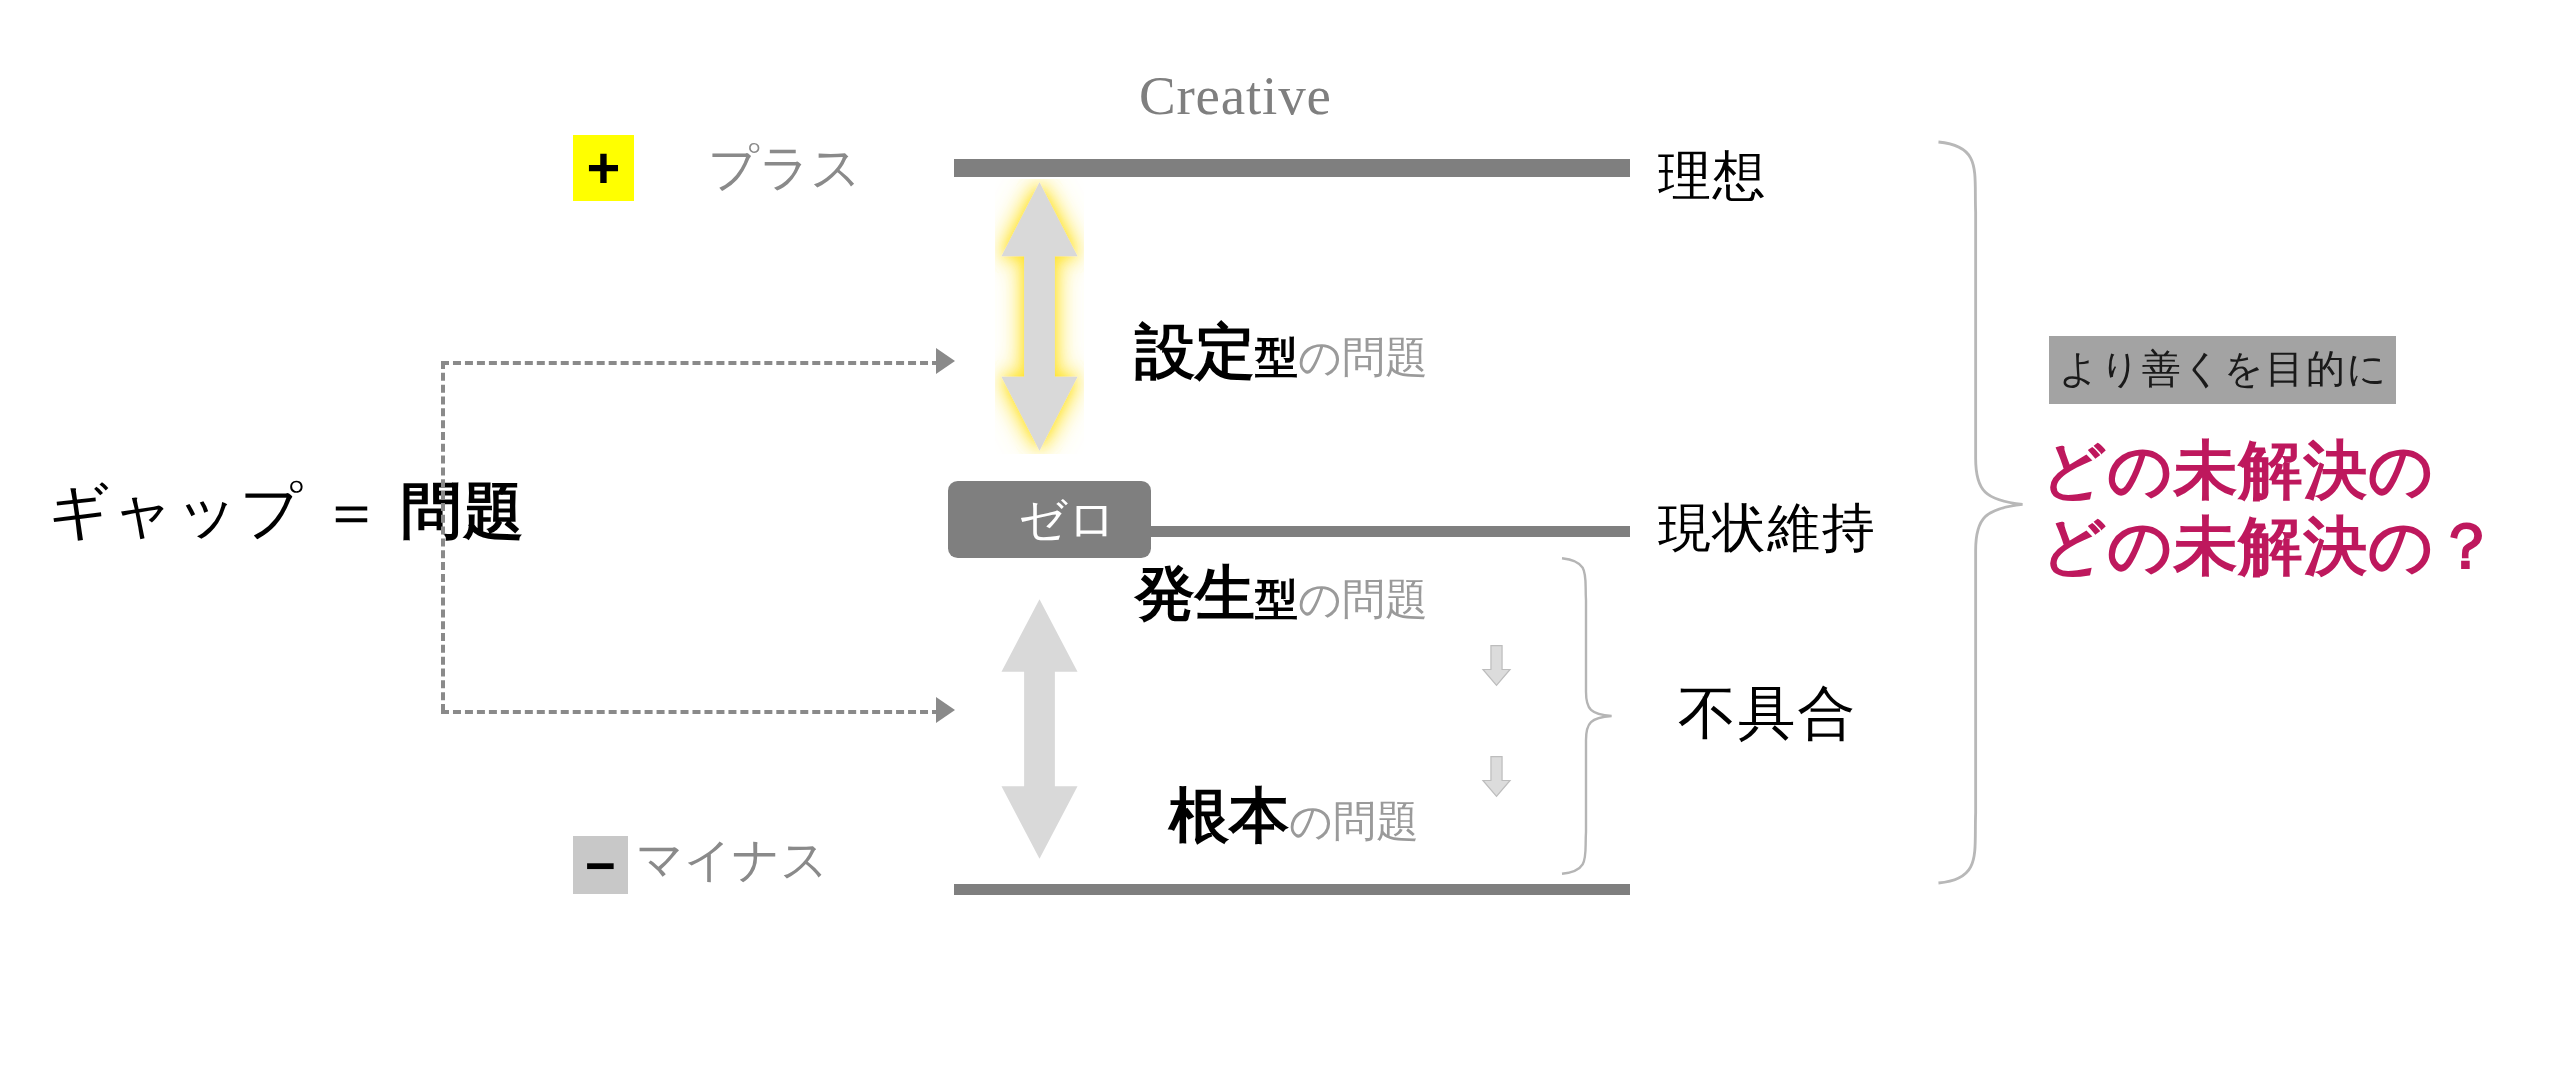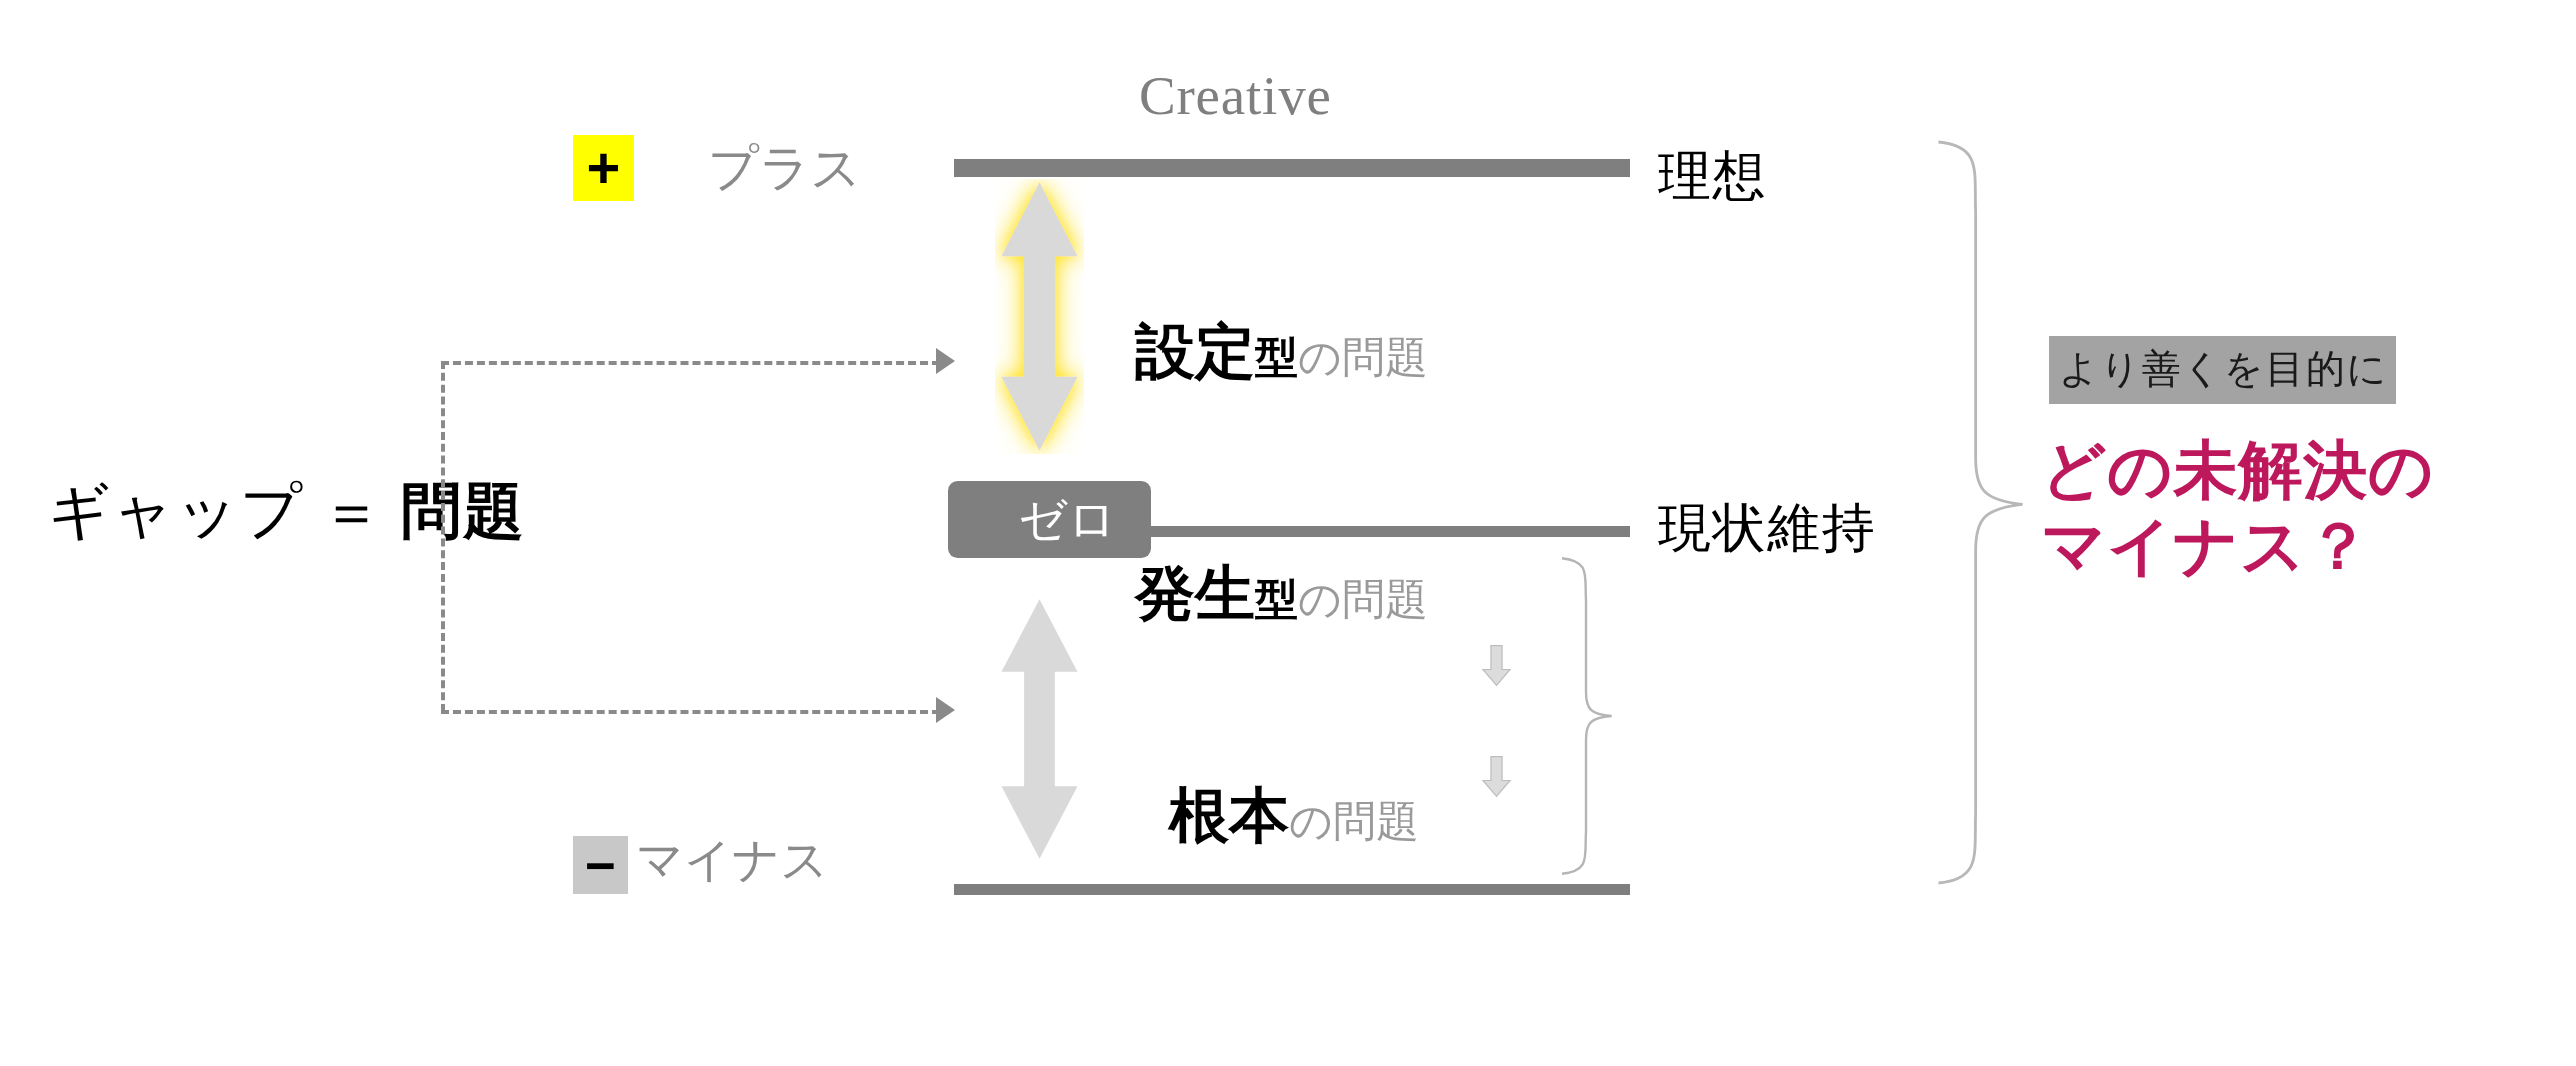--- a/index.html
+++ b/index.html
@@ -251,30 +251,31 @@
 
   <svg class="abs mini-arrow" id="mini-arrow-1" viewBox="0 0 38 54">
     <polygon points="12,2 26,2 26,32 36,32 19,52 2,32 12,32" fill="#dcdcdc" stroke="#bdbdbd" stroke-width="1.5"></polygon>
   </svg>
   <svg class="abs mini-arrow" id="mini-arrow-2" viewBox="0 0 38 54">
     <polygon points="12,2 26,2 26,32 36,32 19,52 2,32 12,32" fill="#dcdcdc" stroke="#bdbdbd" stroke-width="1.5"></polygon>
   </svg>
 
   <div class="abs state" id="state-ideal">理想</div>
   <div class="abs state" id="state-zero">現状維持</div>
+  <div class="abs state" id="state-defect">不具合</div>
 
   <svg class="abs" id="brace-defect" viewBox="0 0 80 400" preserveAspectRatio="none">
     <path d="M 10 4 C 46 8 38 26 40 56 L 40 170 C 40 192 46 198 72 200 C 46 202 40 208 40 230 L 40 344 C 38 374 46 392 10 396" fill="none" stroke="#b5b5b5" stroke-width="3"></path>
   </svg>
 
   <svg class="abs" id="brace-outer" viewBox="0 0 120 930" preserveAspectRatio="none">
     <path d="M 8 5 C 62 10 52 42 54 92 L 54 398 C 54 438 66 450 112 455 C 66 460 54 472 54 512 L 54 838 C 52 888 62 920 8 925" fill="none" stroke="#b8b8b8" stroke-width="3.5"></path>
   </svg>
 
   <div class="abs" id="purpose-highlight">より善くを目的に</div>
 
   <div class="abs" id="question-block">
     <div>どの未解決の</div>
-    <div>マイナス？</div>
+    <div>どの未解決の？</div>
   </div>
 
 </div>
 
 
 </body></html>

